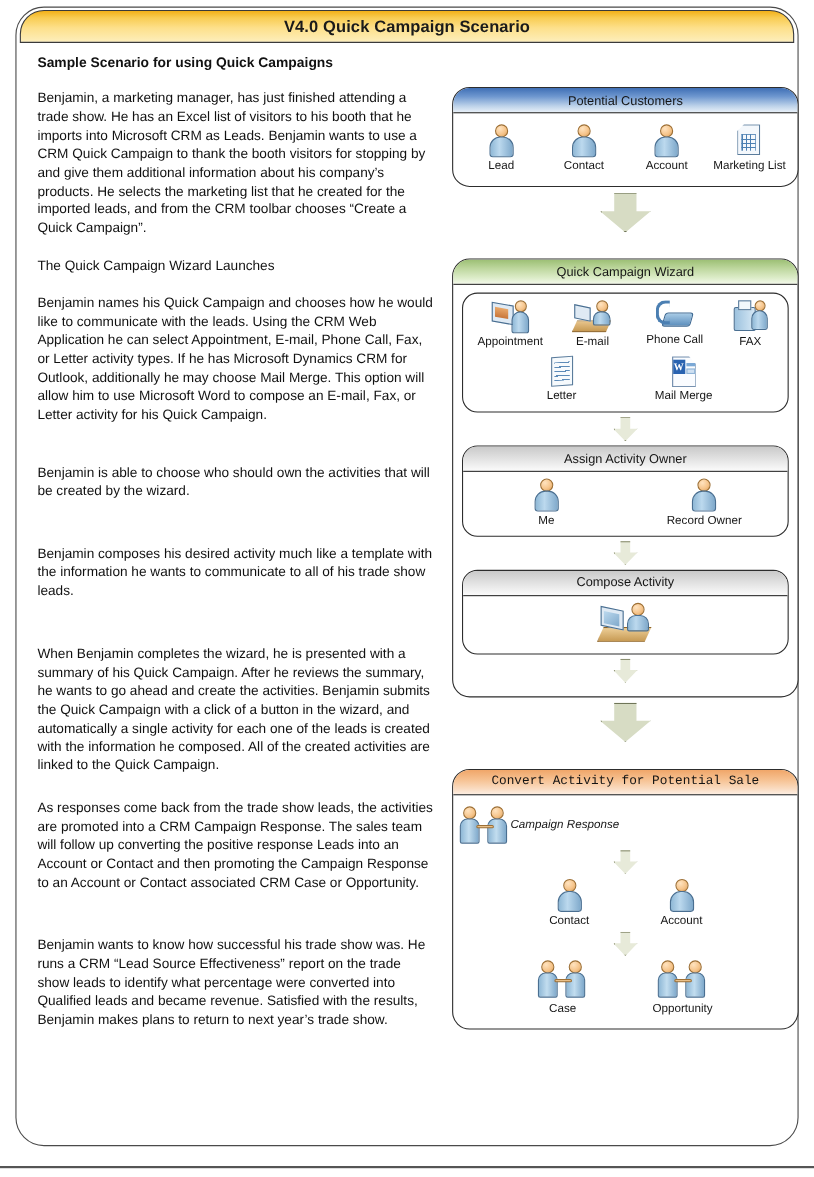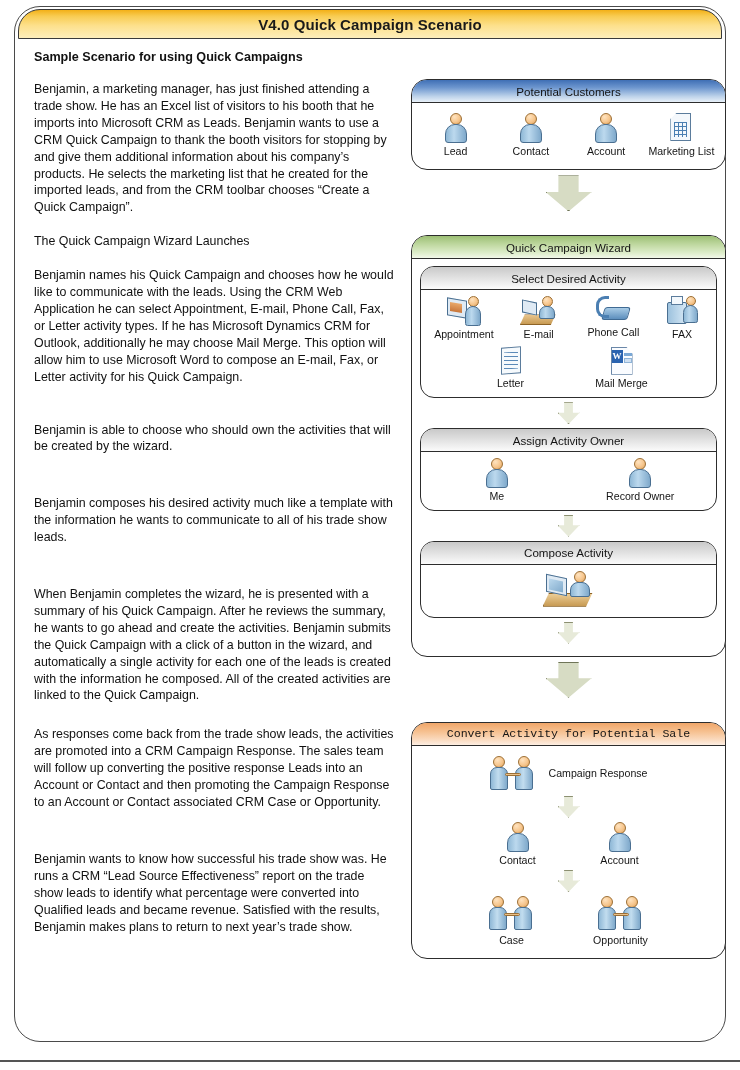--- a/index.html
+++ b/index.html
@@ -183,21 +183,21 @@
 
   
   .arrow-big{width:46px;height:36px;margin:5px auto;
     background:#d7dcc4;border:1px solid #6f7558;box-sizing:border-box;
     clip-path:polygon(28% 0,72% 0,72% 46%,100% 46%,50% 100%,0 46%,28% 46%);}
   .arrow-sm{width:22px;height:22px;margin:4px auto;
     background:#e7ead9;border:1px solid #8c9072;box-sizing:border-box;
     clip-path:polygon(30% 0,70% 0,70% 48%,100% 48%,50% 100%,0 48%,30% 48%);}
 
   .center{display:flex;justify-content:center;}
-  .lblside{display:flex;align-items:center;justify-content:center;gap:13px;}
+  .lblside{display:flex;align-items:center;justify-content:flex-start;gap:0;font-style:italic;}
   .lblside .txt{font-size:10.6px;line-height:12.4px;color:#151515;text-align:left;}
 </style>
 </head>
 <body>
 
 <div id="page">
 
   <div class="outer-frame"></div>
   <div class="bottom-rule"></div>
 
@@ -266,23 +266,20 @@
 
     <div class="arrow-big"></div>
 
     <div class="panel">
       <div class="panel-head head-green">
         <span>Quick Campaign Wizard</span>
       </div>
       <div class="panel-body" style="padding:7px 8px 8px 8px;">
 
         <div class="sub">
-          <div class="panel-head head-grey">
-            <span>Select Desired Activity</span>
-          </div>
           <div style="padding:6px 4px 8px 4px;">
             <div class="row">
               <div class="cell" style="width:70px">
                 <div class="appt">
                   <div class="scr"></div>
                     <div class="pic"></div>
                   <div class="person">
                       <div class="head"></div>
                       <div class="body"></div>
                     </div>

